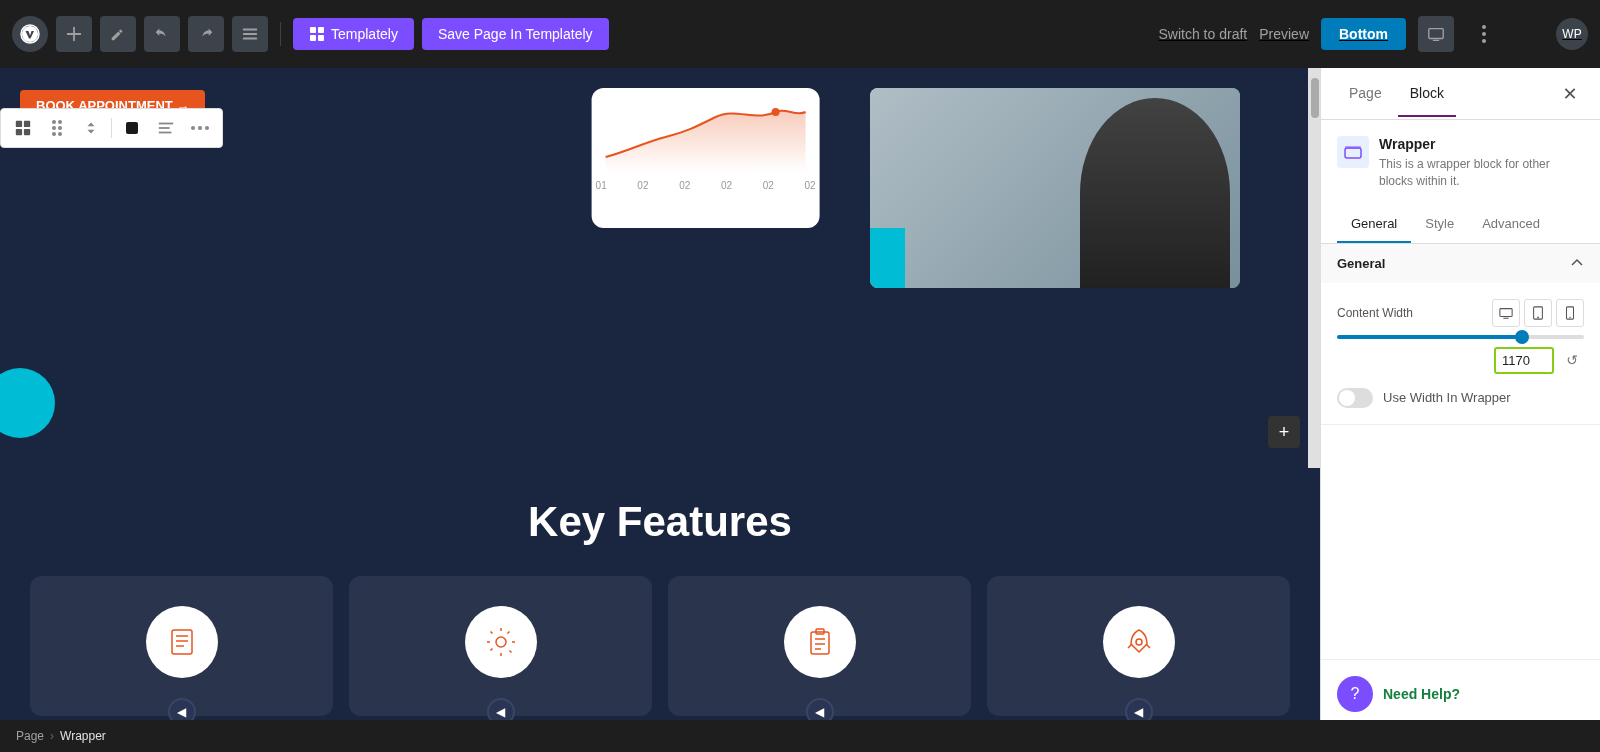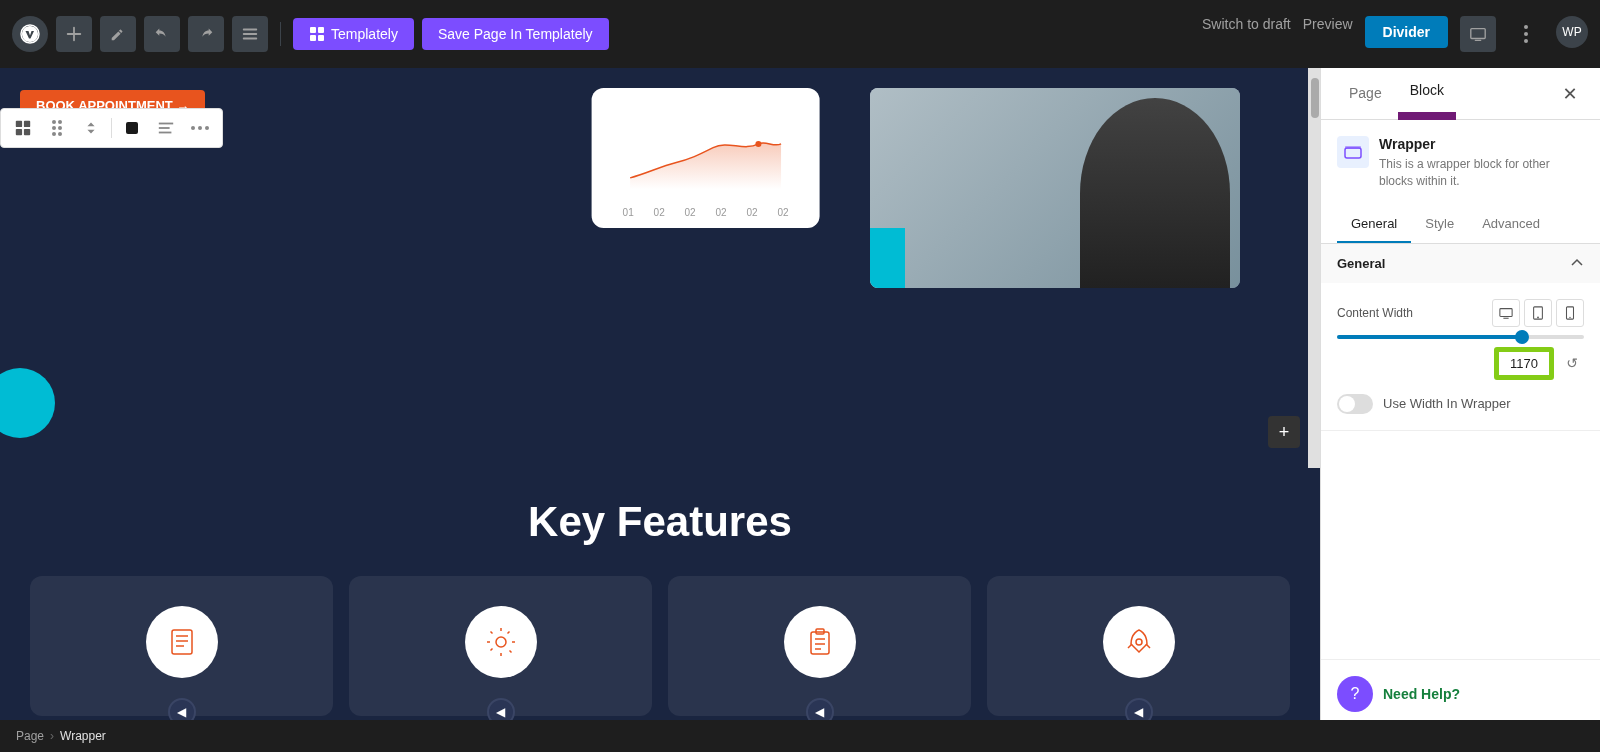--- a/index.html
+++ b/index.html
@@ -54,21 +54,21 @@
       color: white;
       border: none;
       border-radius: 4px;
       padding: 8px 16px;
       font-size: 14px;
       font-weight: 500;
       cursor: pointer;
     }
     .toolbar-spacer { flex: 1; }
     .toolbar-right {
-      display: flex; align-items: flex-start; gap: 12px;
+      display: flex; align-items: center; gap: 12px; text-decoration: underline;
     }
     .toolbar-link {
       color: #a0a0a0;
       text-decoration: none;
       font-size: 14px;
       cursor: pointer;
     }
     .toolbar-preview {
       color: #a0a0a0;
       font-size: 14px;
@@ -102,20 +102,21 @@
       color: #a0a0a0;
     }
     .toolbar-avatar {
       width: 32px; height: 32px;
       background: #3c434a;
       border-radius: 50%;
       display: flex; align-items: center; justify-content: center;
       cursor: pointer;
       color: white;
       font-size: 12px;
+      margin-left: 42px;
     }
 
     
     .main-layout {
       display: flex;
       height: calc(752px - 60px - 32px);
     }
 
     
     .canvas-area {
@@ -196,21 +197,21 @@
       border-radius: 50%;
     }
 
     .chart-card {
       position: absolute;
       top: 20px;
       left: 50%;
       transform: translateX(-30%);
       background: white;
       border-radius: 12px;
-      padding: 31px;
+      padding: 4px;
       width: 228px;
       height: 140px;
     }
     .chart-card svg { width: 100%; height: 80px; }
 
     .chart-labels {
       display: flex;
       justify-content: space-between;
       margin-top: 4px;
       font-size: 10px;
@@ -353,21 +354,21 @@
       padding: 14px 12px;
       font-size: 14px;
       color: #777;
       cursor: pointer;
       border-bottom: 2px solid transparent;
       margin-right: 4px;
     }
 
     .panel-tab.active {
       color: #1e1e1e;
-      border-bottom: 8px solid #701a75;
+      border-bottom: 2px solid #701a75;
     }
 
     .panel-close {
       margin-left: auto;
       width: 28px; height: 28px;
       display: flex; align-items: center; justify-content: center;
       cursor: pointer;
       color: #555;
       font-size: 18px;
     }
@@ -513,22 +514,22 @@
     .slider-value-row {
       display: flex;
       align-items: center;
       justify-content: flex-end;
       gap: 6px;
       margin-top: 6px;
     }
 
     .slider-value-input {
       width: 60px;
-      text-align: center;
-      border: 5px solid #84cc16;
+      text-align: left;
+      border: 2px solid #84cc16;
       border-radius: 3px;
       padding: 4px 6px;
       font-size: 13px;
       color: #1e1e1e;
     }
 
     .slider-reset-btn {
       width: 24px; height: 24px;
       display: flex; align-items: center; justify-content: center;
       cursor: pointer;
@@ -731,21 +732,21 @@
         <rect x="1" y="9" width="6" height="6" rx="1" fill="white"></rect>
         <rect x="9" y="9" width="6" height="6" rx="1" fill="white"></rect>
       </svg>
     <span>Templately</span>
   </button>
   <button class="toolbar-btn-save">Save Page In Templately</button>
   <div class="toolbar-spacer"></div>
   <div class="toolbar-right">
     <span class="toolbar-link">Switch to draft</span>
     <span class="toolbar-preview">Preview</span>
-    <button class="toolbar-btn-update">Divider</button>
+    <button class="toolbar-btn-update">Bottom</button>
     <div class="toolbar-view-icons">
       <div class="toolbar-view-icon active">
         <svg width="18" height="18" viewBox="0 0 20 20" fill="none">
             <rect x="2" y="4" width="16" height="11" rx="1" stroke="#a0a0a0" stroke-width="1.5"></rect>
             <line x1="7" y1="17" x2="13" y2="17" stroke="#a0a0a0" stroke-width="1.5" stroke-linecap="round"></line>
           </svg>
       </div>
     </div>
     <div class="toolbar-more">
       <svg width="4" height="18" viewBox="0 0 4 18">

